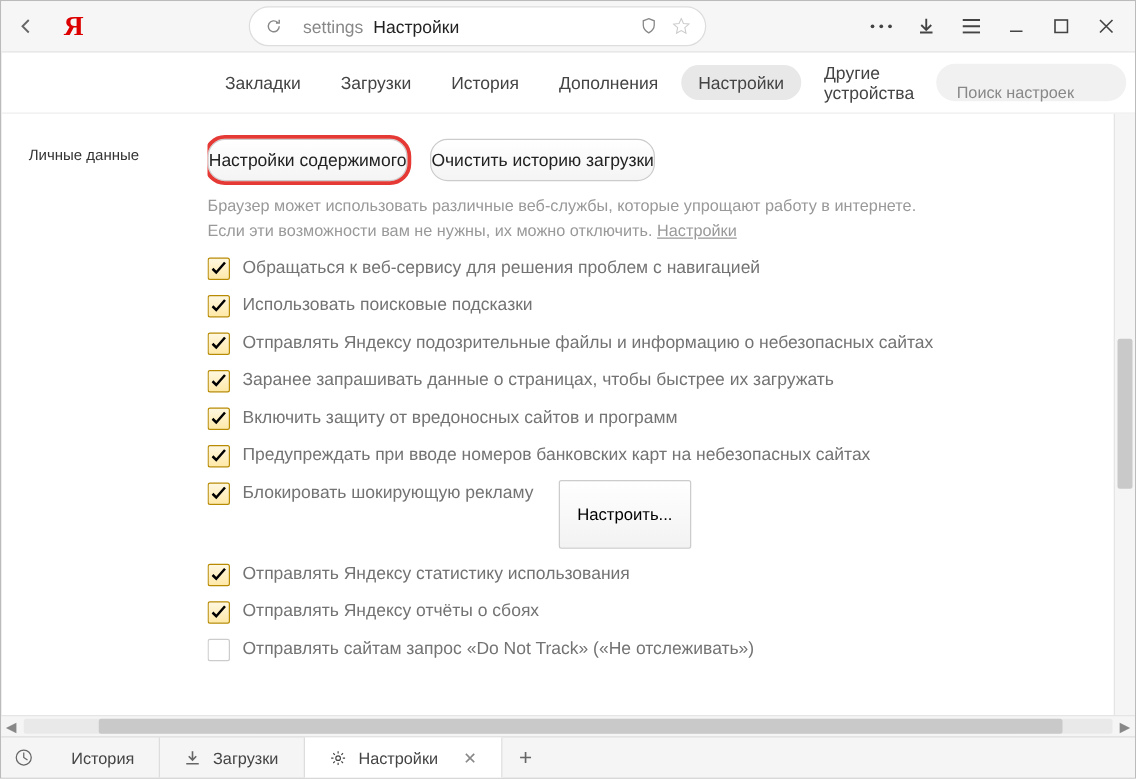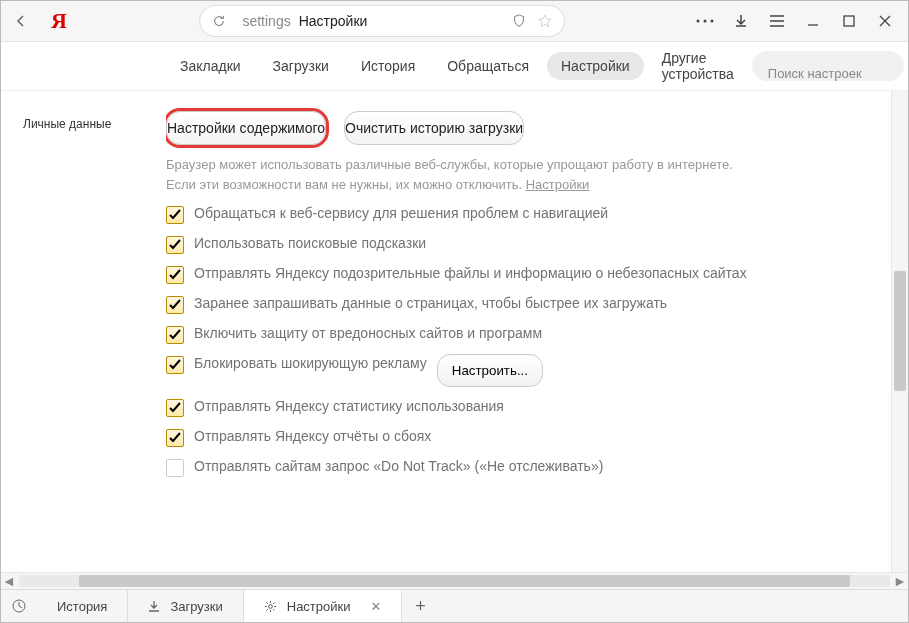--- a/index.html
+++ b/index.html
@@ -27,21 +27,21 @@
 .btn-row{display:flex;gap:18px;margin-bottom:10px}
 .btn{border:1px solid #ccc;background:linear-gradient(#fff,#f4f4f4);padding:8px 0;border-radius:14px;font-size:14px;cursor:pointer;color:#222}
 .btn.highlight{outline:3px solid #e53935;outline-offset:0}
 .hint{color:#999;font-size:13px;line-height:1.5;margin-bottom:2px}
 .hint a{color:#999}
 .opt{display:flex;align-items:flex-start;gap:10px;margin:10px 0;line-height:1.4}
 .cb{width:16px;height:16px;border:1px solid #b88a00;background:linear-gradient(#fff7e0,#ffe9a8);border-radius:2px;display:flex;align-items:center;justify-content:center;flex-shrink:0;margin-top:2px}
 .cb svg{width:12px;height:12px}
 .cb.unchecked{background:#fff;border-color:#ccc}
 .opt-label{color:#737373}
-.inline-btn{border:1px solid #ccc;background:linear-gradient(#fff,#f2f2f2);padding:8px 14px;border-radius:13px;cursor:pointer}
+.inline-btn{border:1px solid #ccc;background:linear-gradient(#fff,#f2f2f2);padding:19px 14px;border-radius:2px;margin-left:10px;cursor:pointer}
 .vscroll{position:absolute;right:0;top:0;bottom:0;width:16px;border-left:1px solid #e5e5e5;background:#f5f5f5}
 .vscroll-thumb{position:absolute;right:2px;width:12px;top:180px;height:120px;background:#c9c9c9;border-radius:2px}
 .hscroll{height:16px;background:#f5f5f5;border-top:1px solid #e5e5e5;display:flex;align-items:center}
 .hscroll-arrow{width:16px;height:16px;display:flex;align-items:center;justify-content:center;color:#888}
 .hscroll-track{flex:1;height:12px;background:#e9e9e9;border-radius:2px;position:relative;margin:0 2px}
 .hscroll-thumb{position:absolute;left:60px;right:40px;top:0;bottom:0;background:#c9c9c9;border-radius:2px}
 .bottombar{height:32px;background:#f5f5f5;border-top:1px solid #ddd;display:flex;align-items:center}
 .bb-clock{width:36px;display:flex;align-items:center;justify-content:center;color:#666}
 .bb-tab{display:flex;align-items:center;gap:10px;padding:0 20px;height:100%;border-right:1px solid #ddd;color:#444;font-size:13px;cursor:pointer}
 .bb-tab.active{background:#fff}
@@ -118,21 +118,21 @@
             <path d="M1 1l10 10M11 1L1 11" stroke="#444" stroke-width="1.3"></path>
           </svg>
         </div>
     </div>
   </div>
 
   <div class="nav-row">
     <div class="nav-item">Закладки</div>
     <div class="nav-item">Загрузки</div>
     <div class="nav-item">История</div>
-    <div class="nav-item">Обращаться</div>
+    <div class="nav-item">Дополнения</div>
     <div class="nav-item active">Настройки</div>
     <div class="nav-item">Другие устройства</div>
     <div class="search-pill">
       <span>Поиск настроек</span>
     </div>
   </div>
 
   <div class="content">
     <div class="section-label">Личные данные</div>
     <div class="main">
@@ -184,20 +184,28 @@
               </svg>
             </div>
             <div class="opt-label">Включить защиту от вредоносных сайтов и программ</div>
           </div>
           <div class="opt">
             <div class="cb">
               <svg viewBox="0 0 12 12">
                 <path d="M1 6l3 3 7-8" stroke="#000" stroke-width="2" fill="none"></path>
               </svg>
             </div>
+            <div class="opt-label">Предупреждать при вводе номеров банковских карт на небезопасных сайтах</div>
+          </div>
+          <div class="opt">
+            <div class="cb">
+              <svg viewBox="0 0 12 12">
+                <path d="M1 6l3 3 7-8" stroke="#000" stroke-width="2" fill="none"></path>
+              </svg>
+            </div>
             <div class="opt-label">Блокировать шокирующую рекламу</div>
             <button class="inline-btn">Настроить...</button>
           </div>
           <div class="opt">
             <div class="cb">
               <svg viewBox="0 0 12 12">
                 <path d="M1 6l3 3 7-8" stroke="#000" stroke-width="2" fill="none"></path>
               </svg>
             </div>
             <div class="opt-label">Отправлять Яндексу статистику использования</div>

